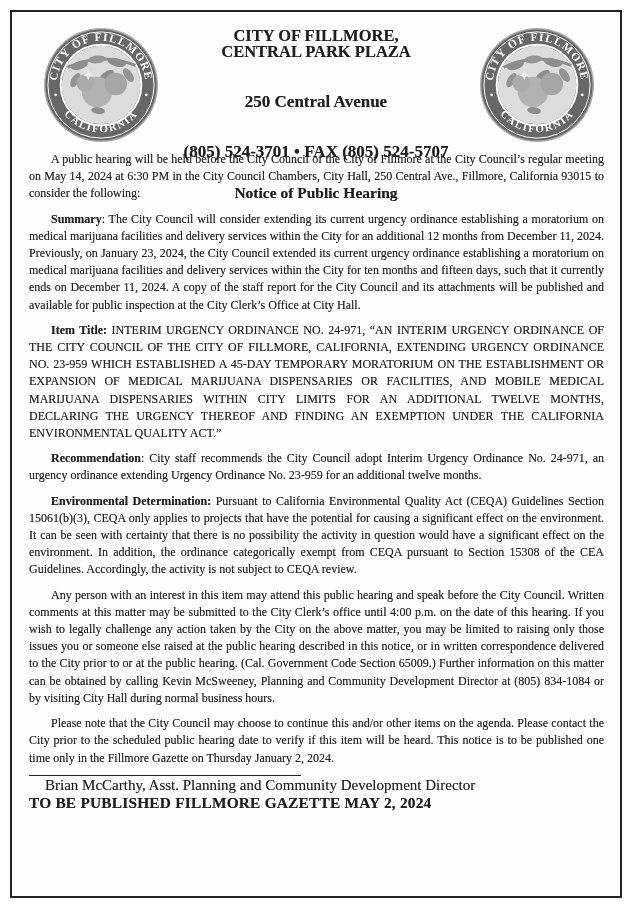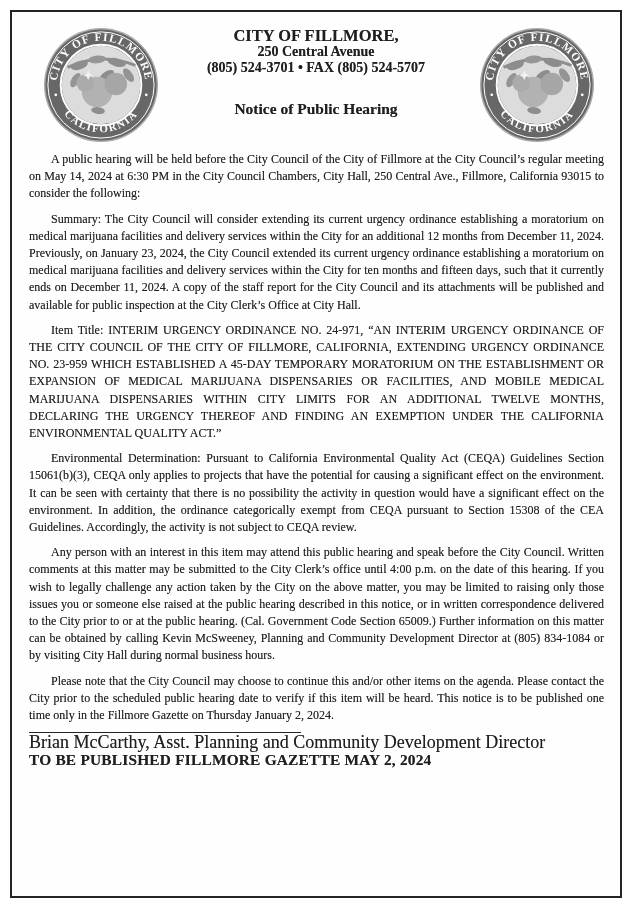--- a/index.html
+++ b/index.html
@@ -18,43 +18,44 @@
   }
   .header { position:relative; text-align:center; padding-top:16px; }
   .seal {
     position:absolute; width:118px; height:118px; top:14px;
   }
   .seal.left { left:30px; }
   .seal.right { right:24px; }
   .h-line { display:block; font-weight:bold; line-height:16px;
             text-shadow:0 0 0.5px rgba(25,25,25,.55); }
   .h-big { font-size:16.5px; }
-  .h-mid { font-size:14px; }
+  .h-mid { font-size:17px;margin-top:34px; }
   .notice-title {
     display:block; font-weight:bold; font-size:15.5px;
     margin-top:24px; text-shadow:0 0 0.5px rgba(25,25,25,.55);
   }
   .content {
     position:absolute; left:17px; right:16px; top:139px;
   }
   .para {
     margin:0 0 8px 0;
     font-size:12px; line-height:17.2px;
     text-align:justify; text-indent:22px;
     text-shadow:0 0 0.45px rgba(30,30,30,.5);
   }
-  .lead { font-weight:normal; }
+  .lead { font-weight:bold; }
   .sig-block { margin-top:3px; }
   .sig-rule {
     width:272px; border:0; border-top:1.6px solid #222;
     margin:0 0 1px 0;
   }
   .sig-name {
-    display:block; font-size:18px; line-height:17px;
+    display:block; font-size:15px; line-height:17px;
     text-shadow:0 0 0.45px rgba(30,30,30,.5);
+    margin-left:16px;
   }
   .sig-publish {
     display:block; font-size:15.4px; line-height:18px; font-weight:bold;
     letter-spacing:0.2px;
     text-shadow:0 0 0.5px rgba(25,25,25,.55);
   }
   .seal text { font-family:"Liberation Serif", serif; }
 </style>
 </head>
 <body>
@@ -120,32 +121,34 @@
     <path id="arcB2" d="M 12,60 A 48,48 0 0 0 108,60" fill="none"></path>
     <text font-size="11" font-weight="bold" fill="#ffffff" letter-spacing="1.6">
       <textPath href="#arcB2" startOffset="50%" text-anchor="middle">CALIFORNIA</textPath>
     </text>
     <circle cx="14" cy="70" r="1.4" fill="#ffffff"></circle>
     <circle cx="106" cy="70" r="1.4" fill="#ffffff"></circle>
   </svg>
 
   <div class="header">
     <span class="h-line h-big">CITY OF FILLMORE,</span>
+    <span class="h-line h-big">CENTRAL PARK PLAZA</span>
     <span class="h-line h-mid">250 Central Avenue</span>
     <span class="h-line h-mid">(805) 524-3701 • FAX (805) 524-5707</span>
     <span class="notice-title">Notice of Public Hearing</span>
   </div>
 
   <div class="content">
     <p class="para"><span class="lead"></span><span>A public hearing will be held before the City Council of the City of Fillmore at the City Council’s regular meeting on May 14, 2024 at 6:30 PM in the City Council Chambers, City Hall, 250 Central Ave., Fillmore, California 93015 to consider the following:</span></p>
 
     <p class="para"><span class="lead">Summary</span><span>: The City Council will consider extending its current urgency ordinance establishing a moratorium on medical marijuana facilities and delivery services within the City for an additional 12 months from December 11, 2024. Previously, on January 23, 2024, the City Council extended its current urgency ordinance establishing a moratorium on medical marijuana facilities and delivery services within the City for ten months and fifteen days, such that it currently ends on December 11, 2024.  A copy of the staff report for the City Council and its attachments will be published and available for public inspection at the City Clerk’s Office at City Hall.</span></p>
 
     <p class="para"><span class="lead">Item Title:</span><span> INTERIM URGENCY ORDINANCE NO. 24-971, “AN INTERIM URGENCY ORDINANCE OF THE CITY COUNCIL OF THE CITY OF FILLMORE, CALIFORNIA, EXTENDING URGENCY ORDINANCE NO. 23-959 WHICH ESTABLISHED A 45-DAY TEMPORARY MORATORIUM ON THE ESTABLISHMENT OR EXPANSION OF MEDICAL MARIJUANA DISPENSARIES OR FACILITIES, AND MOBILE MEDICAL MARIJUANA DISPENSARIES WITHIN CITY LIMITS FOR AN ADDITIONAL TWELVE MONTHS, DECLARING THE URGENCY THEREOF AND FINDING AN EXEMPTION UNDER THE CALIFORNIA ENVIRONMENTAL QUALITY ACT.”</span></p>
 
+    <p class="para"><span class="lead">Recommendation</span><span>: City staff recommends the City Council adopt Interim Urgency Ordinance No. 24-971, an urgency ordinance extending Urgency Ordinance No. 23-959 for an additional twelve months.</span></p>
 
     <p class="para"><span class="lead">Environmental Determination:</span><span> Pursuant to California Environmental Quality Act (CEQA) Guidelines Section 15061(b)(3), CEQA only applies to projects that have the potential for causing a significant effect on the environment. It can be seen with certainty that there is no possibility the activity in question would have a significant effect on the environment. In addition, the ordinance categorically exempt from CEQA pursuant to Section 15308 of the CEA Guidelines. Accordingly, the activity is not subject to CEQA review.</span></p>
 
     <p class="para"><span class="lead"></span><span>Any person with an interest in this item may attend this public hearing and speak before the City Council. Written comments at this matter may be submitted to the City Clerk’s office until 4:00 p.m. on the date of this hearing. If you wish to legally challenge any action taken by the City on the above matter, you may be limited to raising only those issues you or someone else raised at the public hearing described in this notice, or in written correspondence delivered to the City prior to or at the public hearing. (Cal. Government Code Section 65009.) Further information on this matter can be obtained by calling Kevin McSweeney, Planning and Community Development Director at (805) 834-1084 or by visiting City Hall during normal business hours.</span></p>
 
     <p class="para"><span class="lead"></span><span>Please note that the City Council may choose to continue this and/or other items on the agenda. Please contact the City prior to the scheduled public hearing date to verify if this item will be heard. This notice is to be published one time only in the Fillmore Gazette on Thursday January 2, 2024.</span></p>
 
     <div class="sig-block">
       <hr class="sig-rule">
       <span class="sig-name">Brian McCarthy, Asst. Planning and Community Development Director</span>

